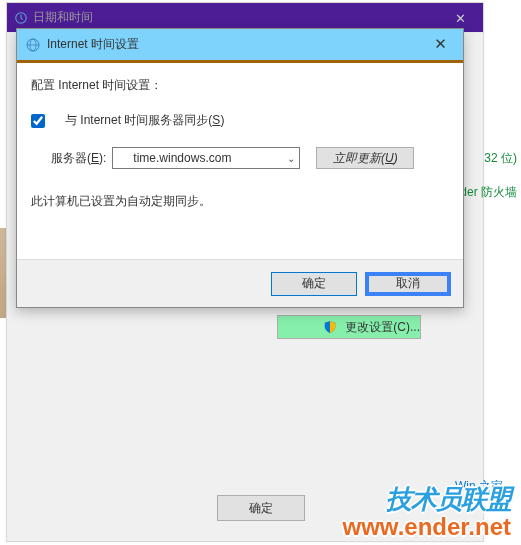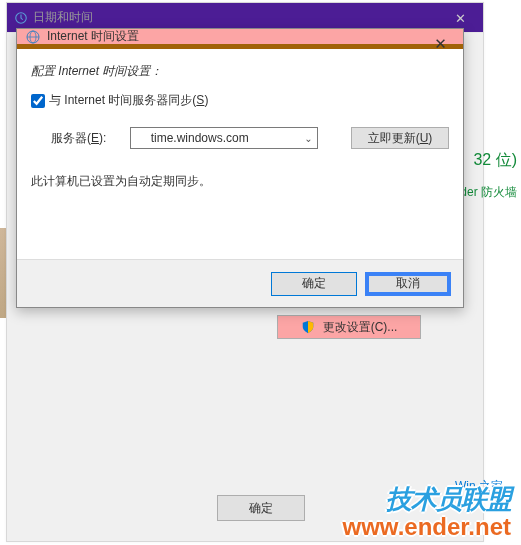--- a/index.html
+++ b/index.html
@@ -29,23 +29,23 @@
     color: #ccc; font-size: 13px;
   }
   .parent-body {
     padding: 10px; height: calc(100% - 30px);
     position: relative;
   }
   .change-settings {
     position: absolute;
     left: 270px; top: 282px;
     width: 144px; height: 24px;
-    background: #fca5a5;
+    background: #86efac;
     border: 1px solid #adadad;
-    display: flex; align-items: center; justify-content: center;
+    display: flex; align-items: center; justify-content: flex-end;
     gap: 8px;
     font-size: 12px;
   }
   .shield {
     width: 14px; height: 14px; display: inline-block;
   }
   .parent-ok {
     position: absolute;
     left: 210px; bottom: 20px;
     width: 88px; height: 26px;
@@ -58,77 +58,78 @@
   .child-dialog {
     position: absolute;
     left: 16px; top: 28px;
     width: 448px; height: 280px;
     background: #fff;
     border: 1px solid #888;
     box-shadow: 0 4px 12px rgba(0,0,0,0.25);
     z-index: 10;
   }
   .child-titlebar {
-    height: 20px; background: #fca5a5;
+    height: 34px; background: #7dd3fc;
     display: flex; align-items: center;
     padding-left: 8px;
-    border-bottom: 5px solid #a16207;
+    border-bottom: 3px solid #a16207;
   }
   .title-icon {
     width: 16px; height: 16px; display: inline-flex; align-items: center; justify-content: center;
   }
   .child-titlebar .title { font-size: 12px; margin-left: 6px; color: #333; }
   .child-close {
     position: absolute; right: 0; top: 0;
     width: 45px; height: 30px;
     display: flex; align-items: center; justify-content: center;
     font-size: 15px; color: #333; cursor: pointer;
   }
   .child-body {
     padding: 14px 14px 10px 14px;
   }
-  .desc { margin-bottom: 12px; font-style: italic; }
-  .checkrow { display: flex; align-items: center; margin-bottom: 18px; }
+  .desc { margin-bottom: 18px; }
+  .checkrow { display: flex; align-items: center; margin-bottom: 18px; gap: 16px; }
   .checkrow input { width: 14px; height: 14px; margin-right: 4px; accent-color: #0066cc; }
   .checkrow .u { text-decoration: underline; }
-  .serverrow { display: flex; align-items: center; gap: 6px; margin-left: 20px; margin-bottom: 24px; justify-content: space-between; }
+  .serverrow { display: flex; align-items: center; gap: 6px; margin-left: 20px; margin-bottom: 24px; }
   .serverrow label .u { text-decoration: underline; }
   .combo {
     width: 188px; height: 22px;
     border: 1px solid #7a7a7a;
     display: flex; align-items: center; justify-content: space-between;
     padding: 0 4px 0 20px; background: #fff;
     font-size: 12px;
   }
   .combo .chev { font-size: 10px; color: #555; }
   .update-btn {
     width: 98px; height: 22px;
     background: #e1e1e1; border: 1px solid #adadad;
     display: flex; align-items: center; justify-content: center;
     font-size: 12px; cursor: pointer;
     margin-left: 10px;
+    font-style: italic;
   }
   .status { margin-top: 8px; }
   .child-footer {
     position: absolute; left: 0; right: 0; bottom: 0;
     height: 48px; background: #f0f0f0;
     border-top: 1px solid #ddd;
     display: flex; align-items: center; justify-content: flex-end;
     padding-right: 12px; gap: 8px;
   }
   .dlg-btn {
     width: 86px; height: 24px;
     background: #e1e1e1; border: 4px solid #3b82f6;
     display: flex; align-items: center; justify-content: center;
     font-size: 12px; cursor: pointer;
   }
   .dlg-btn.default { border: 1px solid #0078d7; }
 
   
-  .bg-text1 { position: absolute; right: 4px; top: 150px; color: #138a3a; font-size: 16px; }
+  .bg-text1 { position: absolute; right: 4px; top: 150px; color: #138a3a; font-size: 12px; }
   .bg-text2 { position: absolute; right: 4px; top: 184px; color: #138a3a; font-size: 12px; }
 
   
   .wm-alliance {
     position: absolute; right: 10px; bottom: 28px;
     font-size: 26px; font-weight: 800;
     color: #2aa0e0; font-style: italic; letter-spacing: -1px;
     z-index: 20;
     text-shadow: -2px 0 #fff, 2px 0 #fff, 0 -2px #fff, 0 2px #fff;
   }

